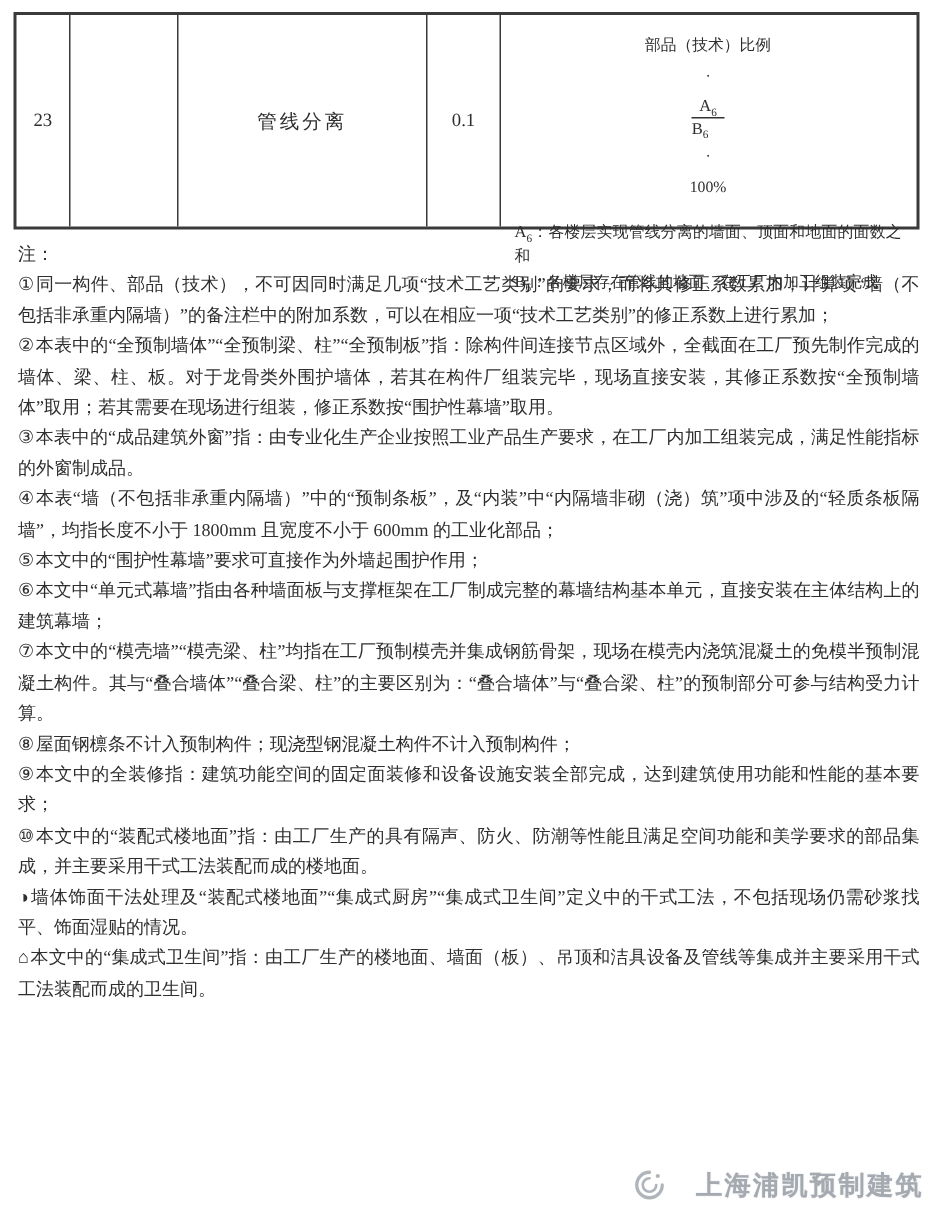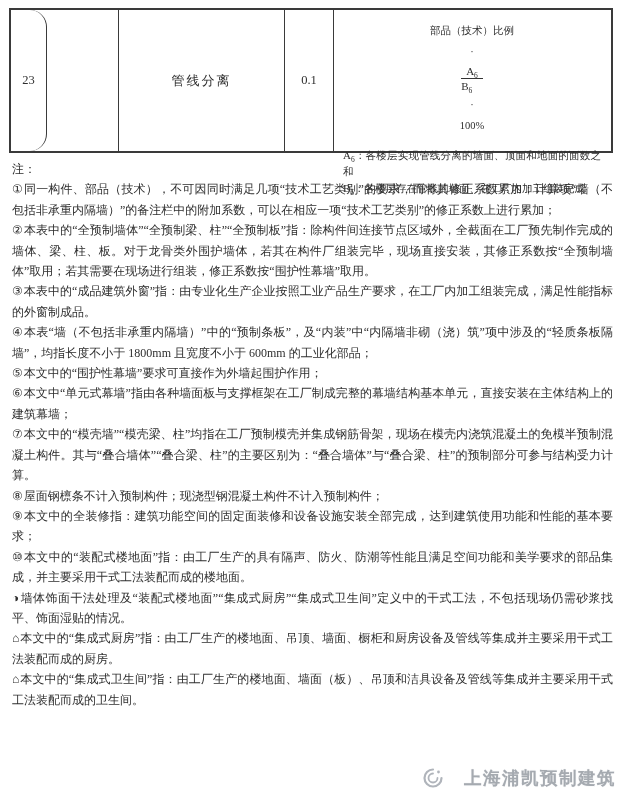--- a/index.html
+++ b/index.html
@@ -16,21 +16,21 @@
   .doc-table{
     position:absolute;left:9px;top:8px;width:604px;height:145px;
     border:2px solid #3a3a3a;
     display:flex;
     box-sizing:border-box;
     background:#fff;
   }
   .cell{box-sizing:border-box;border-right:1.5px solid #3a3a3a;}
   .cell:last-child{border-right:none;}
   .c-center{display:flex;align-items:center;justify-content:center;}
-  .c1{width:36px;font-size:12.5px;border-radius:17px;}
+  .c1{width:36px;font-size:12.5px;}
   .c2{width:72px;}
   .c3{width:166px;font-size:13px;letter-spacing:2px;}
   .c4{width:49px;font-size:12.5px;text-align:right;}
   .c5{flex:1;padding:13px 10px 6px 9px;font-size:10.5px;line-height:16px;}
   
   .formula{display:flex;align-items:center;gap:5px;white-space:nowrap;flex-direction:column;}
   .frac{display:inline-flex;flex-direction:column;align-items:flex-start;line-height:12px;font-size:11px;}
   .frac .num{border-bottom:1.2px solid #333;padding:0 5px 1px 5px;}
   .frac .den{padding-top:1px;}
   sub{font-size:7.5px;line-height:0;}
@@ -41,21 +41,21 @@
   .notes{
     position:absolute;left:12px;top:159px;width:601px;
     font-size:12px;line-height:20.4px;
     text-align:justify;text-justify:inter-ideograph;
   }
   .notes p{margin:0;}
   .note-heading{text-align:left;}
   .note-marker{margin-right:1px;}
   
   .watermark{
-    position:absolute;right:9px;bottom:16px;
+    position:absolute;right:9px;bottom:4px;
     display:flex;align-items:center;gap:19px;
     opacity:.78;
   }
   .wm-icon{width:24px;height:24px;flex:0 0 auto;}
   .wm-text{
     font-family:"Liberation Sans","DejaVu Sans",sans-serif;
     font-size:17.5px;font-weight:700;letter-spacing:1.5px;
     color:#8d939b;
     text-shadow:0 0 1px #c7cacf;
   }
@@ -100,21 +100,20 @@
   <p><span class="note-marker">②</span><span>本表中的“全预制墙体”“全预制梁、柱”“全预制板”指：除构件间连接节点区域外，全截面在工厂预先制作完成的墙体、梁、柱、板。对于龙骨类外围护墙体，若其在构件厂组装完毕，现场直接安装，其修正系数按“全预制墙体”取用；若其需要在现场进行组装，修正系数按“围护性幕墙”取用。</span></p>
   <p><span class="note-marker">③</span><span>本表中的“成品建筑外窗”指：由专业化生产企业按照工业产品生产要求，在工厂内加工组装完成，满足性能指标的外窗制成品。</span></p>
   <p><span class="note-marker">④</span><span>本表“墙（不包括非承重内隔墙）”中的“预制条板”，及“内装”中“内隔墙非砌（浇）筑”项中涉及的“轻质条板隔墙”，均指长度不小于 1800mm 且宽度不小于 600mm 的工业化部品；</span></p>
   <p><span class="note-marker">⑤</span><span>本文中的“围护性幕墙”要求可直接作为外墙起围护作用；</span></p>
   <p><span class="note-marker">⑥</span><span>本文中“单元式幕墙”指由各种墙面板与支撑框架在工厂制成完整的幕墙结构基本单元，直接安装在主体结构上的建筑幕墙；</span></p>
   <p><span class="note-marker">⑦</span><span>本文中的“模壳墙”“模壳梁、柱”均指在工厂预制模壳并集成钢筋骨架，现场在模壳内浇筑混凝土的免模半预制混凝土构件。其与“叠合墙体”“叠合梁、柱”的主要区别为：“叠合墙体”与“叠合梁、柱”的预制部分可参与结构受力计算。</span></p>
   <p><span class="note-marker">⑧</span><span>屋面钢檩条不计入预制构件；现浇型钢混凝土构件不计入预制构件；</span></p>
   <p><span class="note-marker">⑨</span><span>本文中的全装修指：建筑功能空间的固定面装修和设备设施安装全部完成，达到建筑使用功能和性能的基本要求；</span></p>
   <p><span class="note-marker">⑩</span><span>本文中的“装配式楼地面”指：由工厂生产的具有隔声、防火、防潮等性能且满足空间功能和美学要求的部品集成，并主要采用干式工法装配而成的楼地面。</span></p>
   <p><span class="note-marker">◑</span><span>墙体饰面干法处理及“装配式楼地面”“集成式厨房”“集成式卫生间”定义中的干式工法，不包括现场仍需砂浆找平、饰面湿贴的情况。</span></p>
-  <p><span class="note-marker">⌂</span><span>本文中的“集成式厨房”指：由工厂生产的楼地面、吊顶、墙面、橱柜和厨房设备及管线等集成并主要采用干式工法装配而成的厨房。</span></p>
   <p><span class="note-marker">⌂</span><span>本文中的“集成式卫生间”指：由工厂生产的楼地面、墙面（板）、吊顶和洁具设备及管线等集成并主要采用干式工法装配而成的卫生间。</span></p>
 </div>
 
 <div class="watermark">
   <svg class="wm-icon" viewBox="0 0 24 24" aria-hidden="true">
     <path d="M12 3.5 A8.5 8.5 0 1 0 20.5 12" fill="none" stroke="#9aa0a8" stroke-width="2.2" stroke-linecap="round"></path>
     <path d="M12 7.5 A4.5 4.5 0 1 0 16.5 12" fill="none" stroke="#9aa0a8" stroke-width="1.8" stroke-linecap="round"></path>
     <circle cx="17.5" cy="6" r="1.4" fill="#9aa0a8"></circle>
   </svg>
   <span class="wm-text">上海浦凯预制建筑</span>

